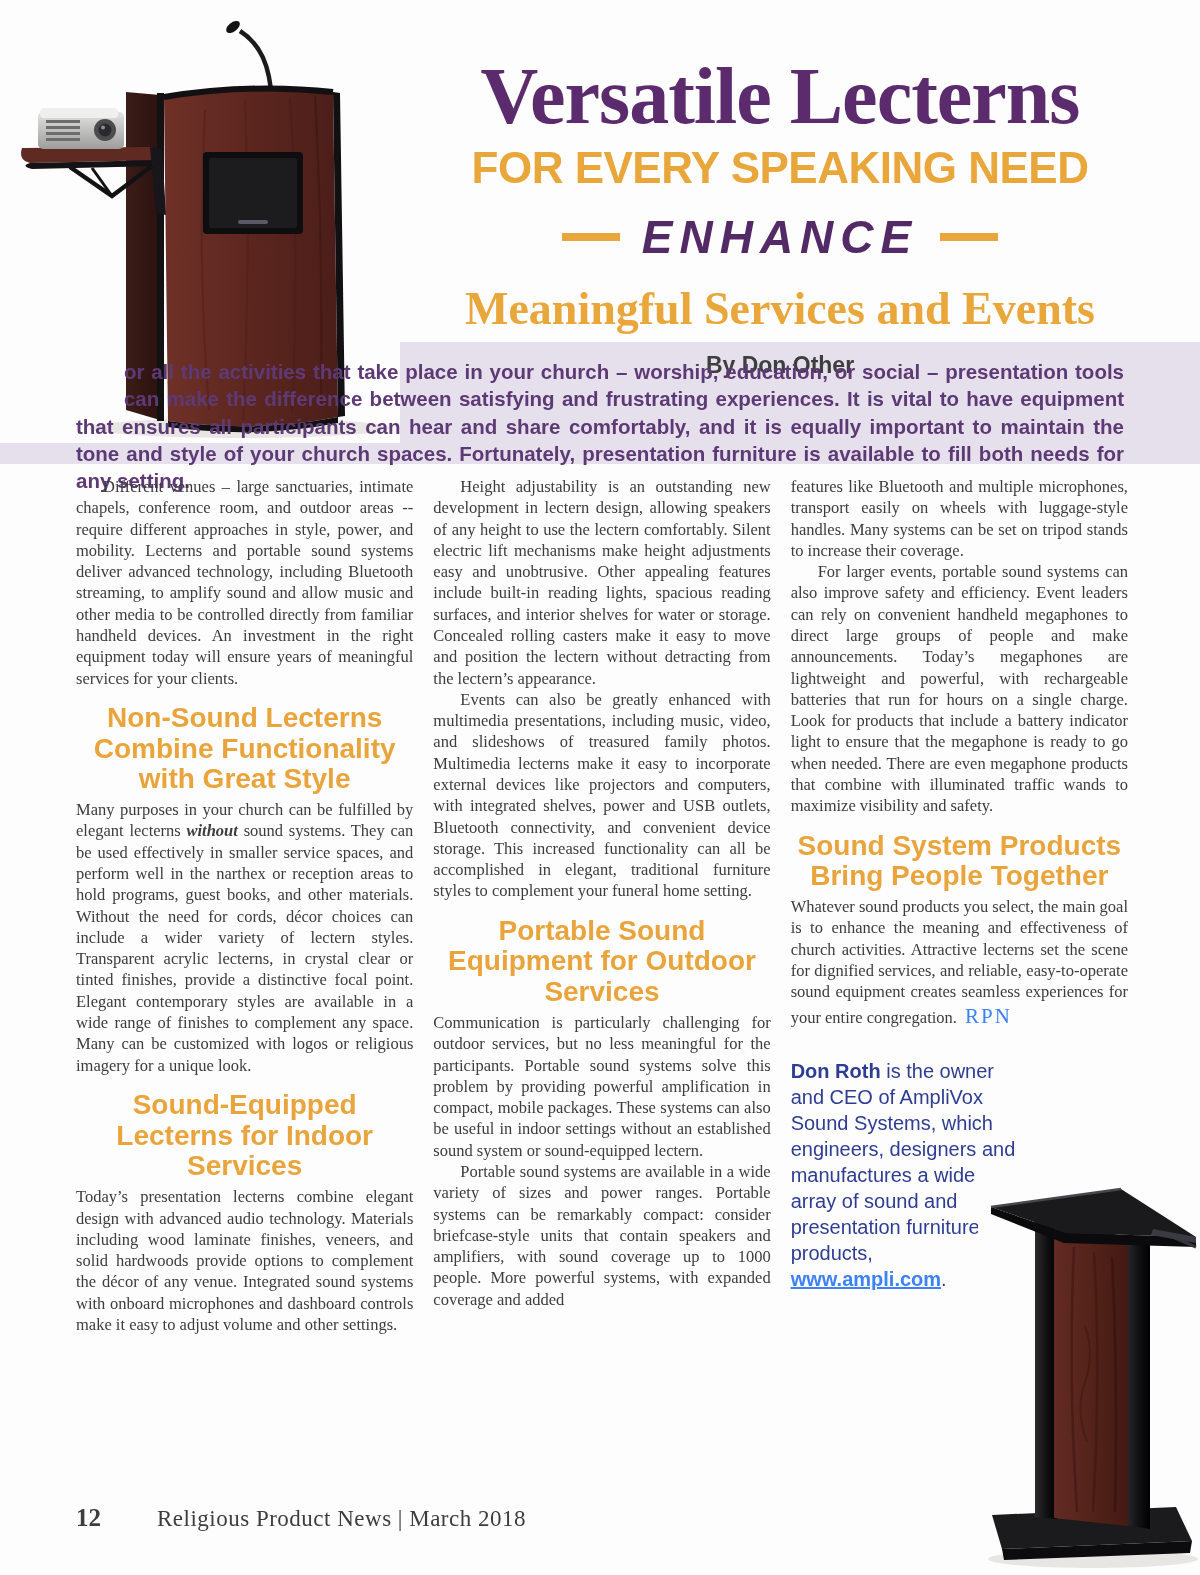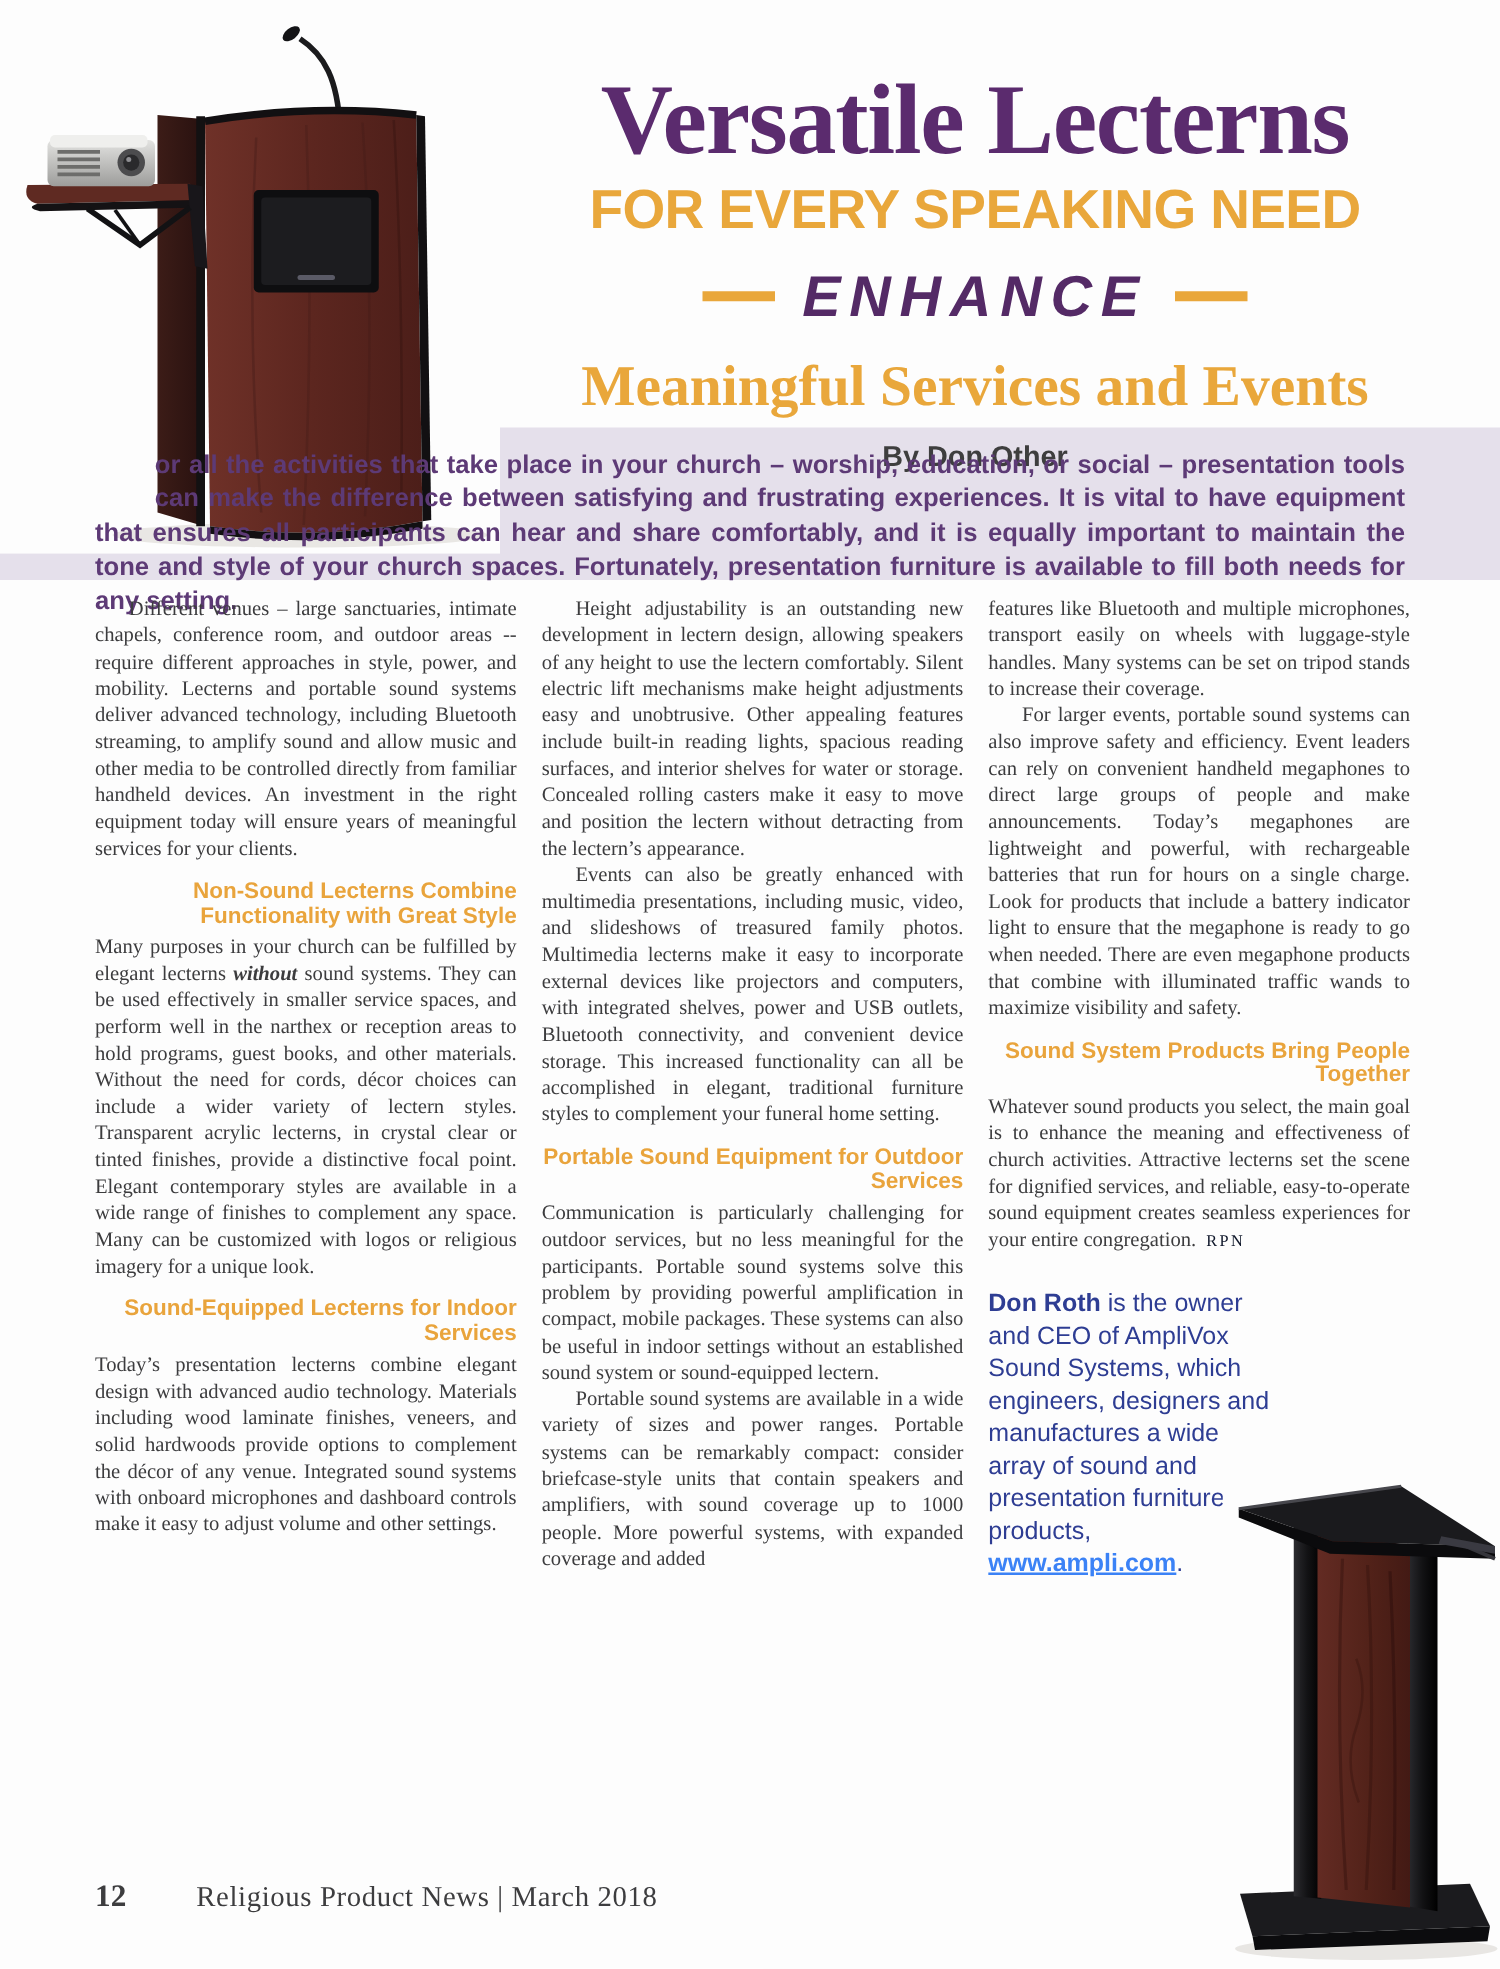--- a/index.html
+++ b/index.html
@@ -101,31 +101,31 @@
     display: grid;
     grid-template-columns: 1fr 1fr 1fr;
     column-gap: 20px;
   }
   .col { font-size: 16.5px; line-height: 1.29; color: #3c3c3e; text-align: justify; }
   .col p { margin: 0; }
   .col p.indent { text-indent: 27px; }
   .col h2 {
     font-family: "Liberation Sans", sans-serif;
     font-weight: 700;
-    font-size: 18px;
+    font-size: 28px;
     line-height: 1.1;
     color: #e9a43c;
     margin: 14px 0 4px 0;
-    text-align: right;
+    text-align: center;
   }
   .it { font-style: italic; font-weight: 700; }
   .end-mark {
     font-family: "Liberation Serif", serif;
-    color: #0f172a;
-    font-size: 13px;
+    color: #3b82f6;
+    font-size: 21px;
     letter-spacing: 2px;
     margin-left: 8px;
   }
 
   
   .author-bio {
     margin-top: 28px;
     width: 232px;
     font-family: "Liberation Sans", sans-serif;
     font-size: 20px;

